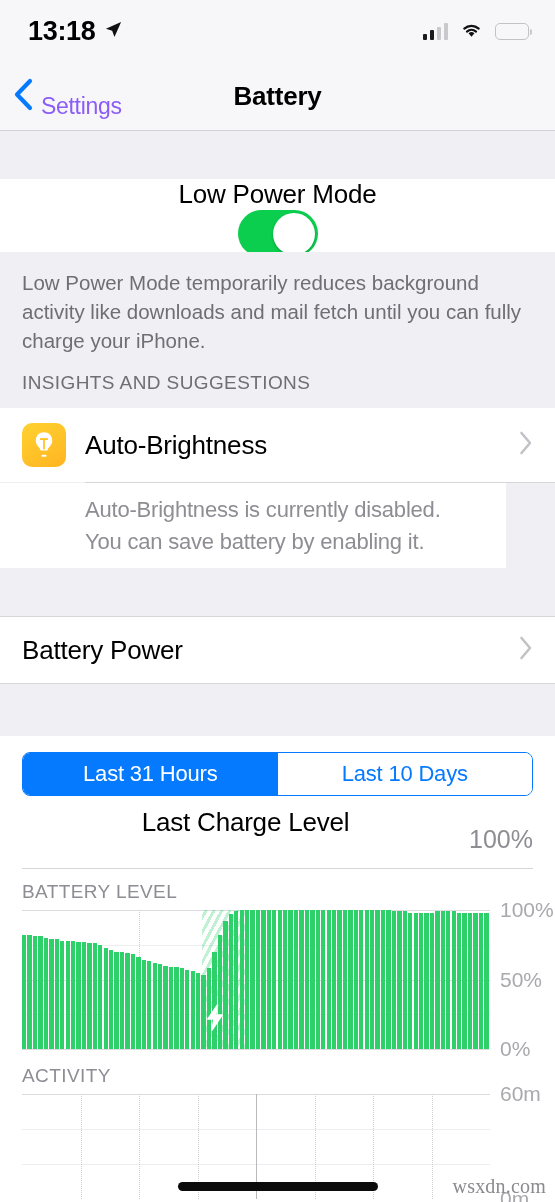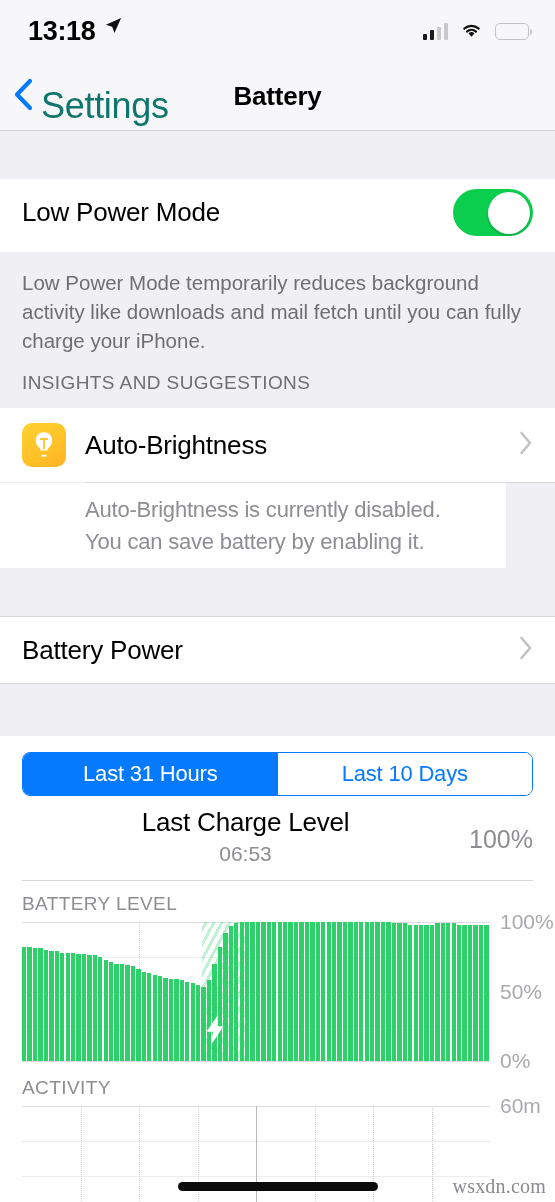--- a/index.html
+++ b/index.html
@@ -12,21 +12,21 @@
   }
   #screen { position:relative; width:555px; height:1202px; background:#EFEFF4; }
 
   
   .statusbar {
     position:absolute; top:0; left:0; width:555px; height:62px;
     background:#F7F7F9;
     display:flex; align-items:center; justify-content:space-between;
     padding:0 26px 0 28px;
   }
-  .sb-left { display:flex; gap:8px; }
+  .sb-left { display:flex; align-items:center; gap:8px; }
   .sb-time { font-size:27px; font-weight:bold; color:#000; letter-spacing:-0.3px; }
   .loc-arrow { display:block; }
   .sb-right { display:flex; align-items:center; gap:11px; }
   .signal { display:flex; align-items:flex-end; gap:2.5px; height:17px; }
   .signal i { display:block; width:4.5px; border-radius:1px; background:#c9c9cd; }
   .signal i.on { background:#1b1b1b; }
   .signal i:nth-child(1){ height:6px; }
   .signal i:nth-child(2){ height:9.5px; }
   .signal i:nth-child(3){ height:13px; }
   .signal i:nth-child(4){ height:17px; }
@@ -36,21 +36,21 @@
 
   
   .navbar {
     position:absolute; top:62px; left:0; width:555px; height:69px;
     background:#F7F7F9;
     border-bottom:1px solid #d2d2d6;
     display:flex; align-items:center;
   }
   .nav-back { display:flex; align-items:center; gap:7px; padding-left:13px; cursor:pointer; }
   .chev-back { display:block; }
-  .nav-back-label { font-size:36px; color:#0f766e; letter-spacing:-0.3px;margin-top:20px; }
+  .nav-back-label { font-size:23px; color:#8b5cf6; letter-spacing:-0.3px;margin-top:20px; }
   .nav-title {
     position:absolute; left:0; width:555px; text-align:center;
     font-size:26px; font-weight:bold; color:#000; letter-spacing:-0.2px;
     pointer-events:none;
   }
 
   
   .gap { background:#EFEFF4; }
   .card { background:#fff; }
   .row { display:flex; align-items:center; padding:0 22px; background:#fff; }
@@ -183,21 +183,21 @@
           </svg>
       </span>
       <span class="nav-back-label">Settings</span>
     </div>
     <div class="nav-title">Battery</div>
   </div>
 
   <div class="gap" style="position:absolute;top:131px;left:0;width:555px;height:48px;"></div>
 
   <div class="card" style="position:absolute;top:179px;left:0;width:555px;height:73px;">
-    <div class="row" style="height:67px;">
+    <div class="row" style="height:67px;flex-direction:column;">
       <span class="row-label">Low Power Mode</span>
       <span class="toggle">
           <span class="knob"></span>
         </span>
     </div>
   </div>
 
   <div style="position:absolute;top:372px;left:0;width:555px;height:36px;background:#EFEFF4;">
     <div class="section-hdr">INSIGHTS AND SUGGESTIONS</div>
   </div>
@@ -253,21 +253,20 @@
     <div class="seg-wrap">
       <div class="segmented">
         <div class="seg on">Last 31 Hours</div>
         <div class="seg off">Last 10 Days</div>
       </div>
     </div>
 
     <div class="charge-blk">
       <div class="charge-left">
         <div class="charge-title">Last Charge Level</div>
-        <div class="charge-time">06:53</div>
       </div>
       <div class="charge-pct">100%</div>
     </div>
 
     <div style="height:1px;background:#d6d6da;margin:14px 22px 0 22px;"></div>
 
     <div class="chart-sect">
       <div class="chart-hdr">BATTERY LEVEL</div>
       <div class="chart-area" style="height:139px;">
         <div class="plot" id="plot-battery" style="height:139px;">

